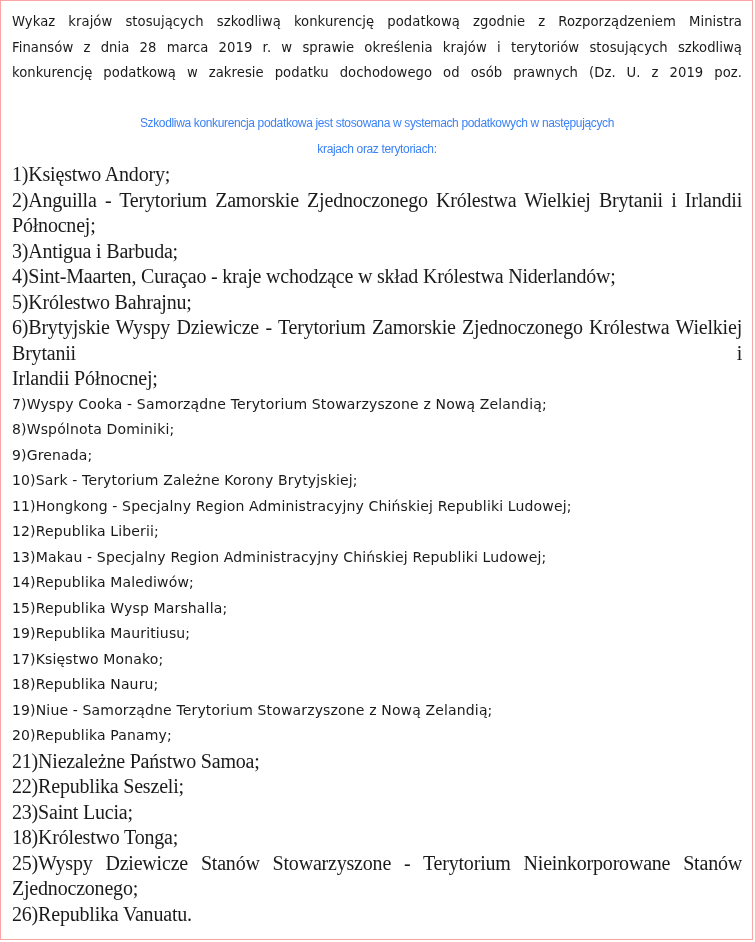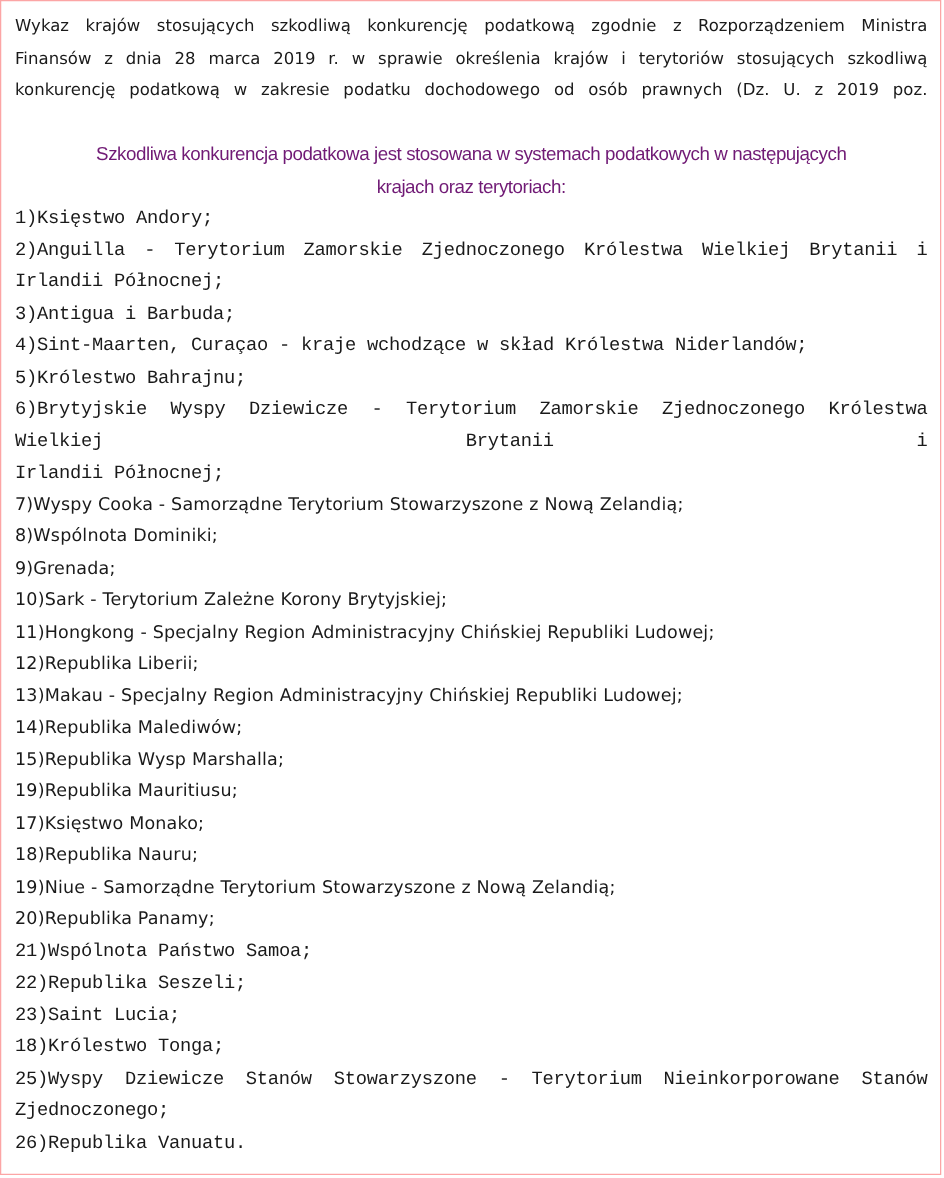--- a/index.html
+++ b/index.html
@@ -15,31 +15,31 @@
       font-family: "DejaVu Sans", sans-serif;
       font-size: 13.2px;
       color: #1a1a1a;
       line-height: 25.5px;
     }
     .intro { text-align: justify; margin: 0; letter-spacing: 0.05px; }
     .intro-last { margin: 0; }
     .spacer { height: 25.5px; }
     .heading {
       font-family: "Liberation Sans", sans-serif;
-      font-size: 15px;
+      font-size: 12px;
       text-align: center;
       margin: 0;
       letter-spacing: -0.35px;
-      color: #701a75;
+      color: #3b82f6;
     }
     .list { margin: 0; padding: 0; list-style: none; }
     .list li {
       margin: 0; padding: 0;
-      font-family: Liberation Mono, monospace;
-      font-size: 15px;
+      font-family: Liberation Serif, serif;
+      font-size: 20px;
       letter-spacing: -0.2px;
       text-align: justify;
     }
     .list li.narrow { letter-spacing: 0.15px; font-family: "DejaVu Sans", sans-serif; font-size: 14px; }
     .just-full { text-align: justify; text-align-last: justify; }
   </style>
 </head>
 <body>
 
 <div class="box">
@@ -69,21 +69,21 @@
       <li class="narrow"><span>11)</span><span>Hongkong - Specjalny Region Administracyjny Chińskiej Republiki Ludowej;</span></li>
       <li class="narrow"><span>12)</span><span>Republika Liberii;</span></li>
       <li class="narrow"><span>13)</span><span>Makau - Specjalny Region Administracyjny Chińskiej Republiki Ludowej;</span></li>
       <li class="narrow"><span>14)</span><span>Republika Malediwów;</span></li>
       <li class="narrow"><span>15)</span><span>Republika Wysp Marshalla;</span></li>
       <li class="narrow"><span>19)</span><span>Republika Mauritiusu;</span></li>
       <li class="narrow"><span>17)</span><span>Księstwo Monako;</span></li>
       <li class="narrow"><span>18)</span><span>Republika Nauru;</span></li>
       <li class="narrow"><span>19)</span><span>Niue - Samorządne Terytorium Stowarzyszone z Nową Zelandią;</span></li>
       <li class="narrow"><span>20)</span><span>Republika Panamy;</span></li>
-      <li><span>21)</span><span>Wspólnota Państwo Samoa;</span></li>
+      <li><span>21)</span><span>Niezależne Państwo Samoa;</span></li>
       <li><span>22)</span><span>Republika Seszeli;</span></li>
       <li><span>23)</span><span>Saint Lucia;</span></li>
       <li><span>18)</span><span>Królestwo Tonga;</span></li>
       <li class="just-full"><span>25)</span><span>Wyspy Dziewicze Stanów Stowarzyszone - Terytorium Nieinkorporowane Stanów</span></li>
       <li>Zjednoczonego;</li>
       <li><span>26)</span><span>Republika Vanuatu.</span></li>
     </ul>
 
   </div>
 </div>

